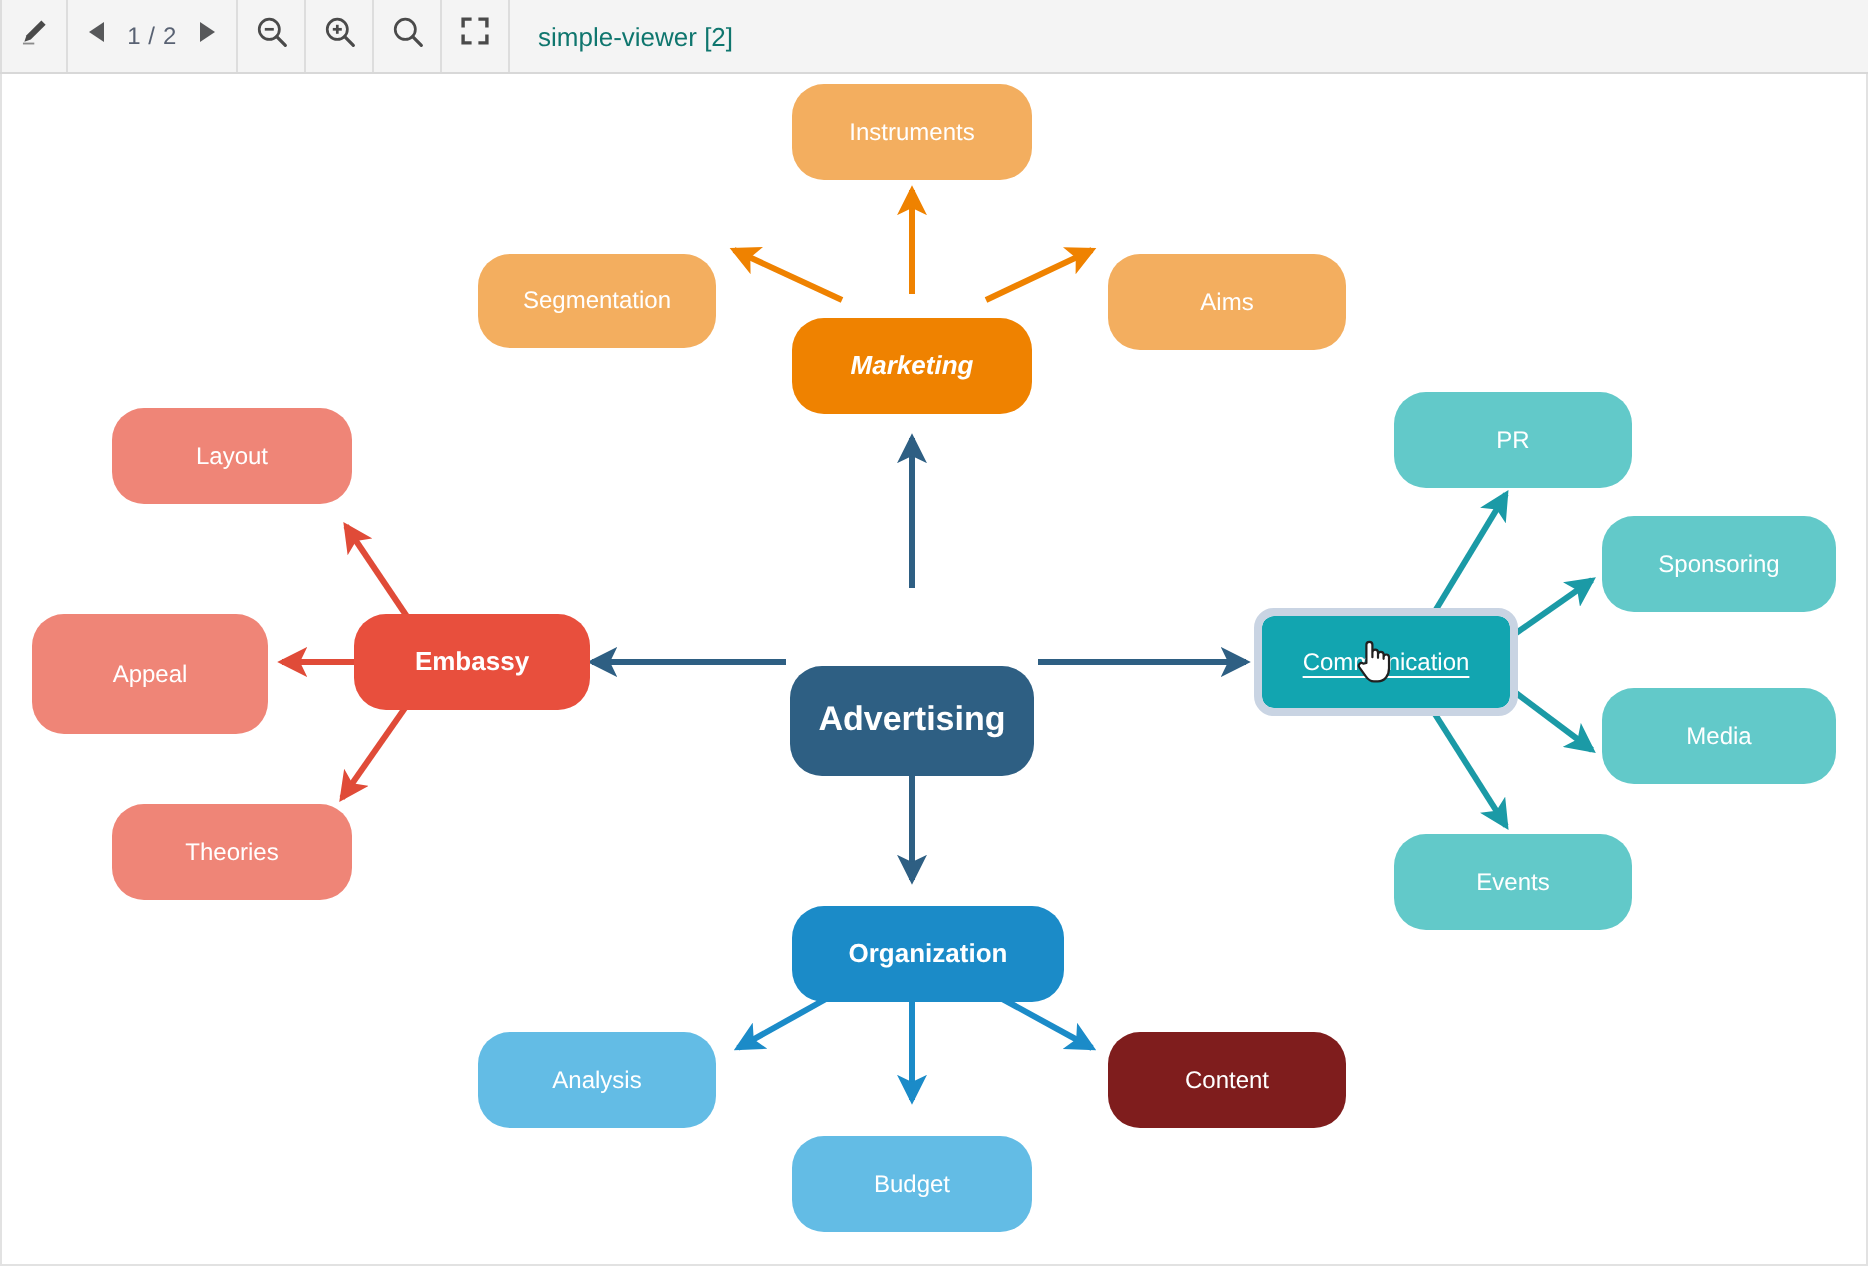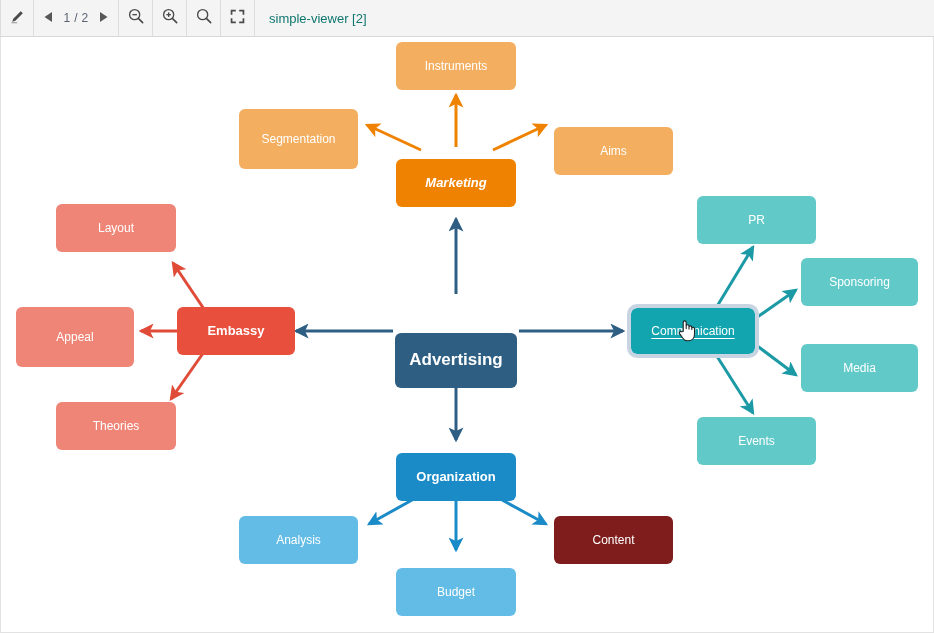--- a/index.html
+++ b/index.html
@@ -95,21 +95,21 @@
     left: 0; top: 0;
     width: 932px;
     height: 594px;
     pointer-events: none;
   }
 
   
   .node {
     position: absolute;
     box-sizing: border-box;
-    border-radius: 6px;
+    border-radius: 16px;
     display: flex;
     align-items: center;
     justify-content: center;
     color: #ffffff;
     font-size: 12px;
     text-align: center;
     user-select: none;
     cursor: pointer;
     line-height: 1.2;
   }
@@ -274,21 +274,21 @@
       </g>
     </svg>
 
     <div class="node root" style="left:394px; top:294px; width:122px; height:55px; background:#2e5f83; transform:translateY(-27px);">
       <span>Advertising</span>
     </div>
 
     <div class="node branch" style="left:395px; top:122px; width:120px; height:48px; background:#ef8200;font-style:italic;">
       <span>Marketing</span>
     </div>
-    <div class="node" style="left:238px; top:72px; width:119px; height:60px; background:#f3ae5f;">
+    <div class="node" style="left:238px; top:90px; width:119px; height:47px; background:#f3ae5f;">
       <span>Segmentation</span>
     </div>
     <div class="node" style="left:395px; top:5px; width:120px; height:48px; background:#f3ae5f;">
       <span>Instruments</span>
     </div>
     <div class="node" style="left:553px; top:90px; width:119px; height:48px; background:#f3ae5f;">
       <span>Aims</span>
     </div>
 
     <div class="node branch" style="left:176px; top:270px; width:118px; height:48px; background:#e84f3d;">
@@ -313,21 +313,21 @@
     <div class="node" style="left:800px; top:221px; width:117px; height:48px; background:#62c9c9;">
       <span>Sponsoring</span>
     </div>
     <div class="node" style="left:800px; top:307px; width:117px; height:48px; background:#62c9c9;">
       <span>Media</span>
     </div>
     <div class="node" style="left:696px; top:380px; width:119px; height:48px; background:#62c9c9;">
       <span>Events</span>
     </div>
 
-    <div class="node branch" style="left:395px; top:416px; width:120px; height:48px; background:#1b8bc8;">
+    <div class="node branch" style="left:395px; top:416px; width:136px; height:48px; background:#1b8bc8;">
       <span>Organization</span>
     </div>
     <div class="node" style="left:238px; top:479px; width:119px; height:48px; background:#63bce5;">
       <span>Analysis</span>
     </div>
     <div class="node" style="left:395px; top:531px; width:120px; height:48px; background:#63bce5;">
       <span>Budget</span>
     </div>
     <div class="node" style="left:553px; top:479px; width:119px; height:48px; background:#7f1d1d;">
       <span>Content</span>

